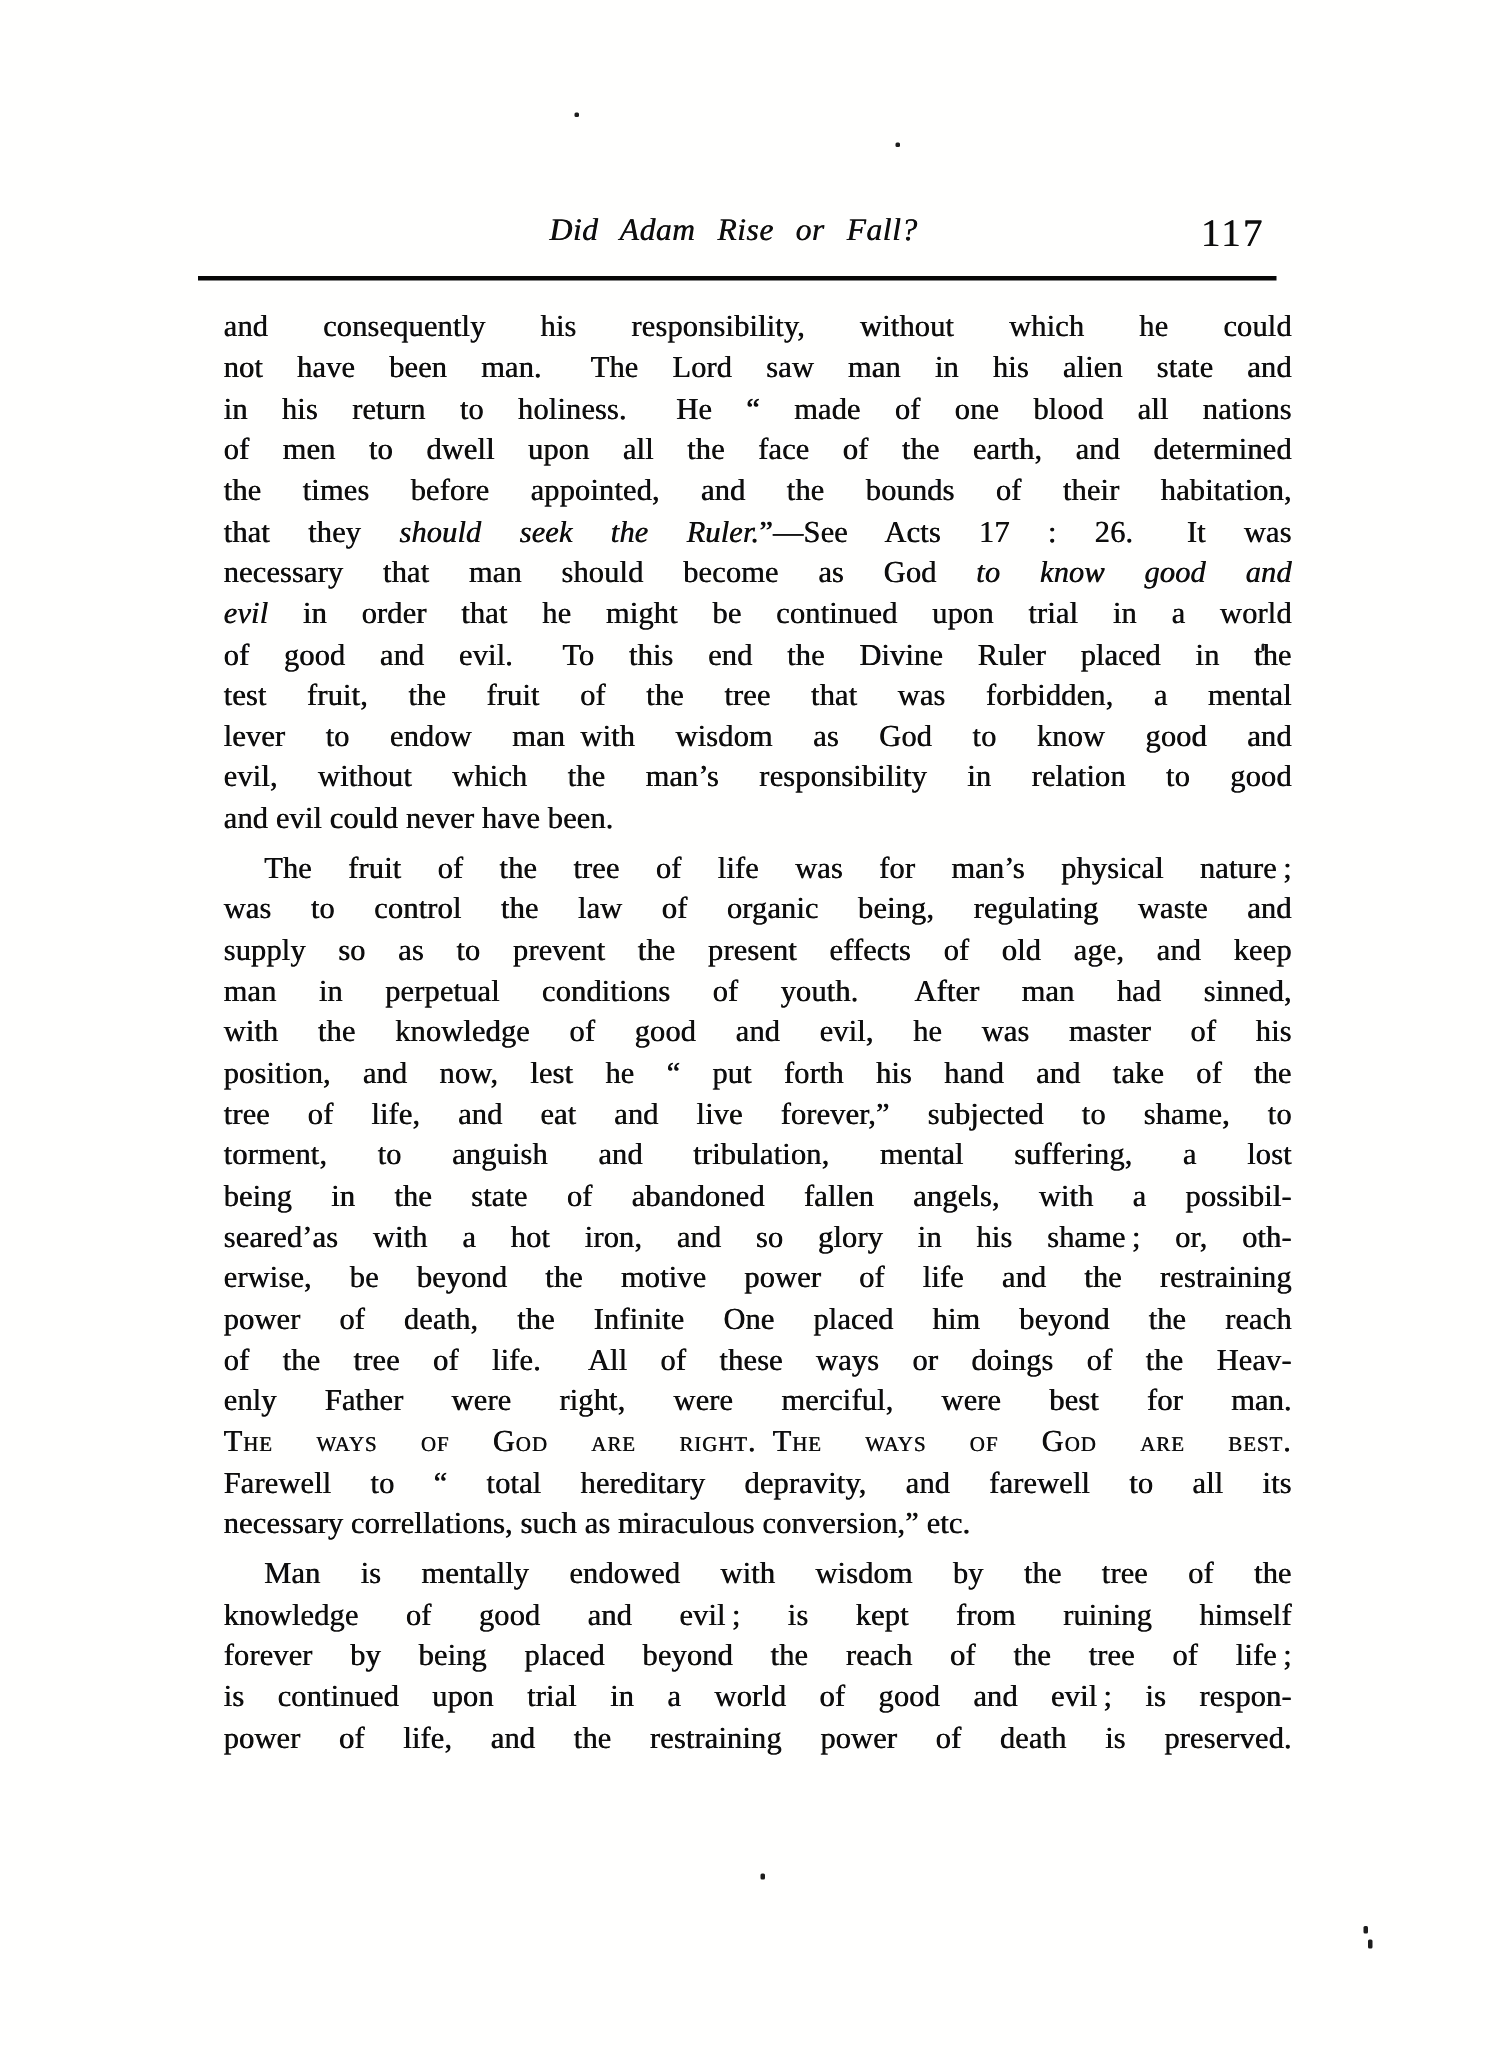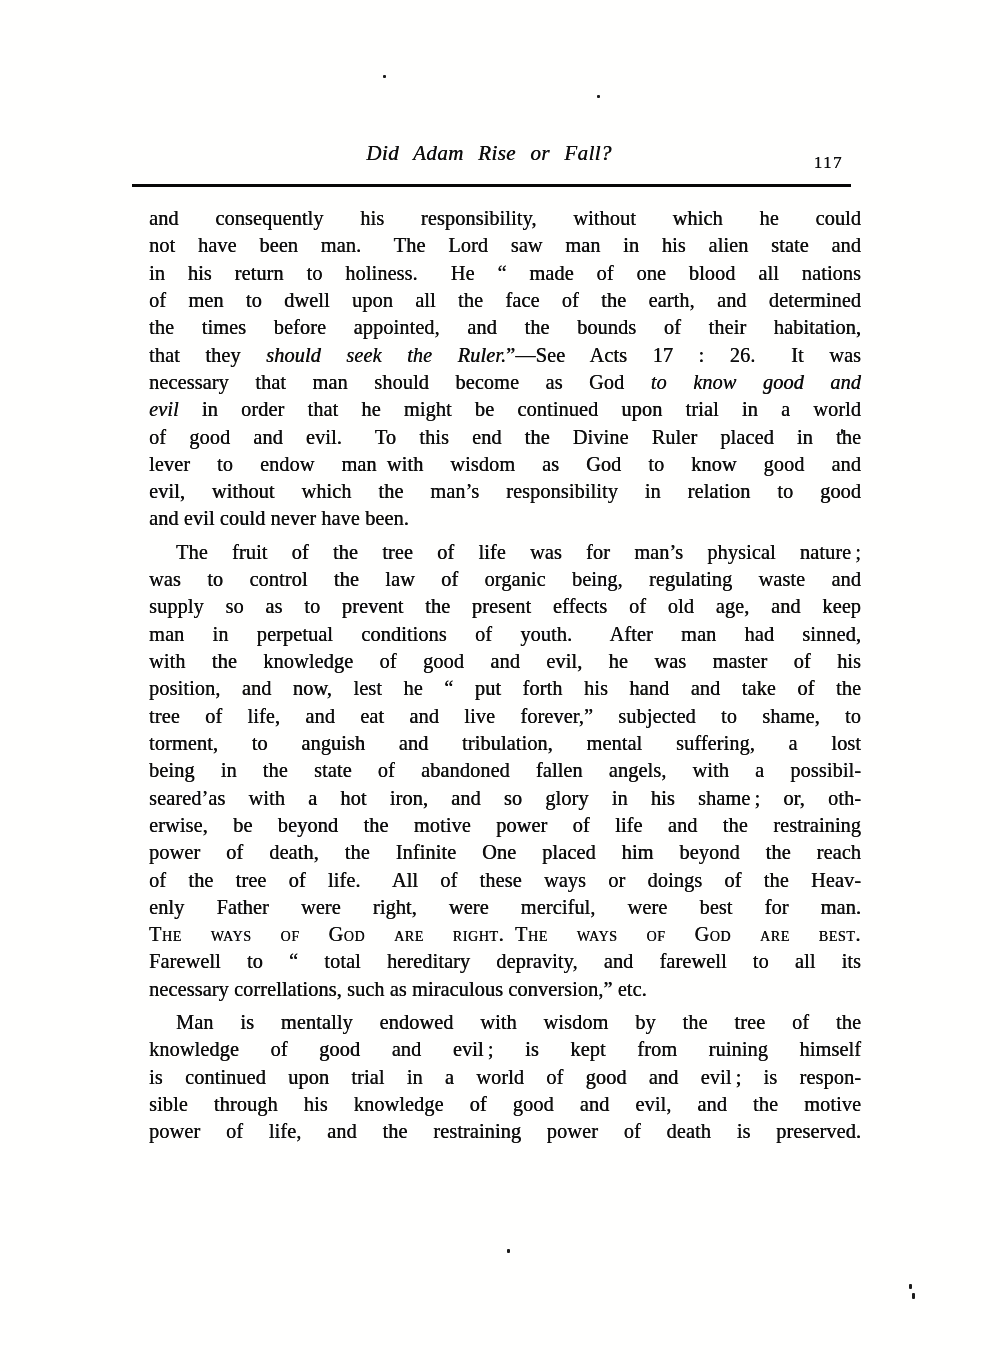--- a/index.html
+++ b/index.html
@@ -9,21 +9,21 @@
     -webkit-font-smoothing:antialiased;
   }
   .page{position:absolute;inset:0;background:#fffffe;overflow:hidden;}
   .header{position:absolute;top:141px;left:133px;width:712px;height:28px;}
   .title{
     position:absolute;left:0;right:0;text-align:center;
     font-style:italic;font-size:21px;word-spacing:0.42em;letter-spacing:0.4px;
     text-shadow:0.35px 0 0 currentColor;
   }
   .pagenum{
-    position:absolute;right:2px;top:12px;font-size:17px;letter-spacing:1.5px;
+    position:absolute;right:2px;top:0;font-size:26px;letter-spacing:1.5px;
     text-shadow:0.35px 0 0 currentColor;
     margin-left:14px;
   }
   .rule{position:absolute;top:184px;left:132px;width:719px;height:3px;background:#070707;}
   .bodyblock{position:absolute;top:205px;left:133px;width:712px;margin-left:16px;}
   .para+.para{margin-top:6px;}
   .line{
     font-size:20.3px;line-height:27.32px;letter-spacing:0.1px;
     text-align:justify;text-align-last:justify;
     text-shadow:0.35px 0 0 currentColor;
@@ -55,20 +55,21 @@
       <div class="para">
         <div class="line"><span>and consequently his responsibility, without which he could</span></div>
         <div class="line"><span>not have been man.  The Lord saw man in his alien state and</span></div>
         <div class="line"><span>in his return to holiness.  He “ made of one blood all nations</span></div>
         <div class="line"><span>of men to dwell upon all the face of the earth, and determined</span></div>
         <div class="line"><span>the times before appointed, and the bounds of their habitation,</span></div>
         <div class="line"><span>that they </span><span class="it">should seek the Ruler.</span><span>”—See Acts 17 : 26.  It was</span></div>
         <div class="line"><span>necessary that man should become as God </span><span class="it">to know good and</span></div>
         <div class="line"><span class="it">evil</span><span> in order that he might be continued upon trial in a world</span></div>
         <div class="line"><span>of good and evil.  To this end the Divine Ruler placed in the</span></div>
+        <div class="line"><span>test fruit, the fruit of the tree that was forbidden, a mental</span></div>
         <div class="line"><span>lever to endow man with wisdom as God to know good and</span></div>
         <div class="line"><span>evil, without which the man’s responsibility in relation to good</span></div>
         <div class="line noj"><span>and evil could never have been.</span></div>
       </div>
       <div class="para">
         <div class="line indent"><span>The fruit of the tree of life was for man’s physical nature ;</span></div>
         <div class="line"><span>was to control the law of organic being, regulating waste and</span></div>
         <div class="line"><span>supply so as to prevent the present effects of old age, and keep</span></div>
         <div class="line"><span>man in perpetual conditions of youth.  After man had sinned,</span></div>
         <div class="line"><span>with the knowledge of good and evil, he was master of his</span></div>
@@ -81,22 +82,22 @@
         <div class="line"><span>power of death, the Infinite One placed him beyond the reach</span></div>
         <div class="line"><span>of the tree of life.  All of these ways or doings of the Heav-</span></div>
         <div class="line"><span>enly Father were right, were merciful, were best for man.</span></div>
         <div class="line"><span class="sc">The ways of God are right. The ways of God are best.</span></div>
         <div class="line"><span>Farewell to “ total hereditary depravity, and farewell to all its</span></div>
         <div class="line noj"><span>necessary correllations, such as miraculous conversion,” etc.</span></div>
       </div>
       <div class="para">
         <div class="line indent"><span>Man is mentally endowed with wisdom by the tree of the</span></div>
         <div class="line"><span>knowledge of good and evil ; is kept from ruining himself</span></div>
+        <div class="line"><span>forever by being placed beyond the reach of the tree of life ;</span></div>
         <div class="line"><span>is continued upon trial in a world of good and evil ; is respon-</span></div>
-        <div class="line"><span>sible through his knowledge of good and evil, and the motive</span></div>
         <div class="line"><span>power of life, and the restraining power of death is preserved.</span></div>
       </div>
     </div>
 
   <div class="speck s1"></div>
   <div class="speck s2"></div>
   <div class="speck s3"></div>
   <div class="speck s4"></div>
   <div class="speck s5"></div>
   <div class="speck s6"></div>

